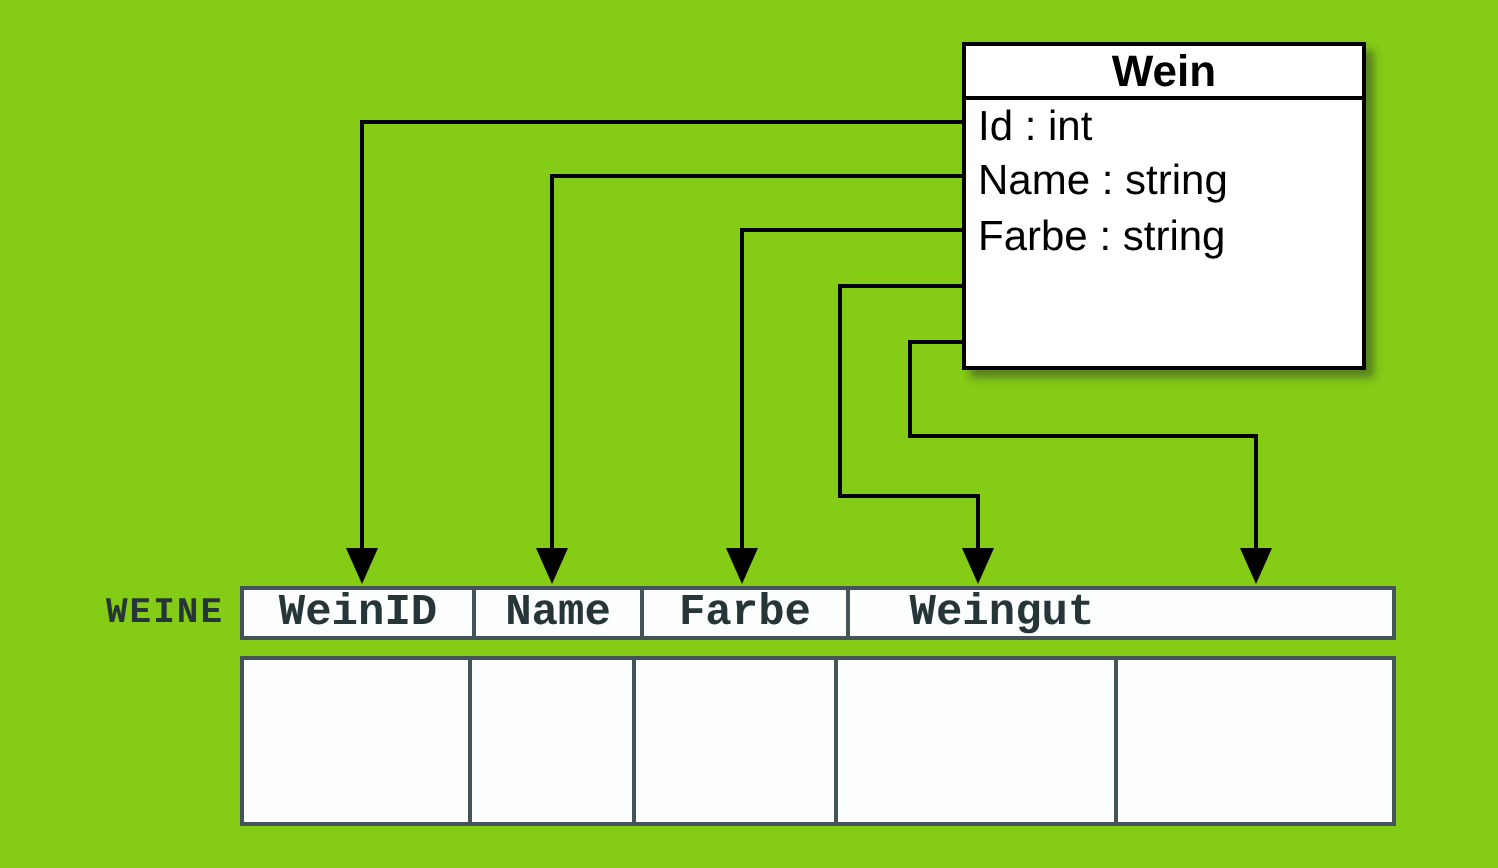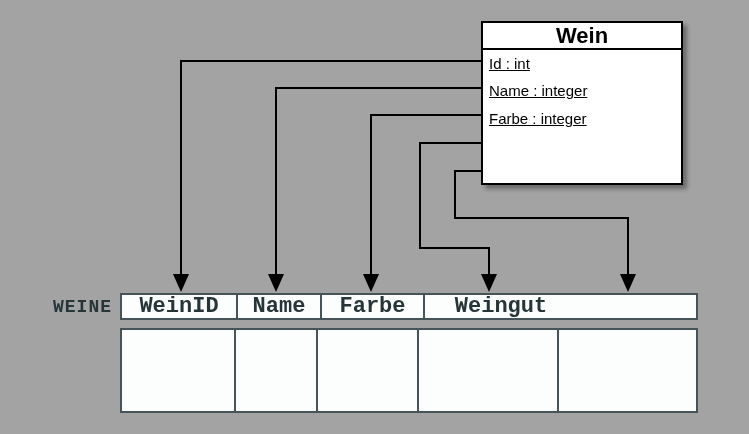--- a/index.html
+++ b/index.html
@@ -5,21 +5,21 @@
   html, body {
     margin: 0;
     padding: 0;
     background: #f7f7f8;
     font-family: "Liberation Sans", "DejaVu Sans", sans-serif;
   }
   .canvas {
     position: relative;
     width: 749px;
     height: 434px;
-    background: #a3a3a3;
+    background: #84cc16;
     overflow: hidden;
   }
   svg.connectors {
     position: absolute;
     left: 0; top: 0;
     width: 749px; height: 434px;
   }
   svg.connectors polyline {
     fill: none;
     stroke: #000000;
@@ -50,24 +50,23 @@
     font-size: 22px;
     color: #000000;
     border-bottom: 2px solid #000000;
   }
   .class-attrs {
     padding-left: 6px;
   }
   .class-attr {
     height: 27.4px;
     line-height: 27.4px;
-    font-size: 15px;
+    font-size: 21px;
     color: #000000;
     white-space: nowrap;
-    text-decoration: underline;
   }
   
   .table-label {
     position: absolute;
     left: 20px;
     top: 293px;
     width: 92px;
     height: 27px;
     display: flex;
     align-items: center;
@@ -134,22 +133,22 @@
     <g>
       <polyline points="482,171 455,171 455,218 628,218 628,277"></polyline>
       <path class="arrowhead" d="M620,274 L636,274 L628,292 Z"></path>
     </g>
   </svg>
 
   <div class="class-box">
     <div class="class-title">Wein</div>
     <div class="class-attrs">
       <div class="class-attr">Id : int</div>
-      <div class="class-attr">Name : integer</div>
-      <div class="class-attr">Farbe : integer</div>
+      <div class="class-attr">Name : string</div>
+      <div class="class-attr">Farbe : string</div>
     </div>
   </div>
 
   <div class="table-label">WEINE</div>
 
   <div class="table-row header-row">
     <div class="cell c0">WeinID</div>
     <div class="cell c1">Name</div>
     <div class="cell c2">Farbe</div>
     <div class="cell c4 last">Weingut</div>

